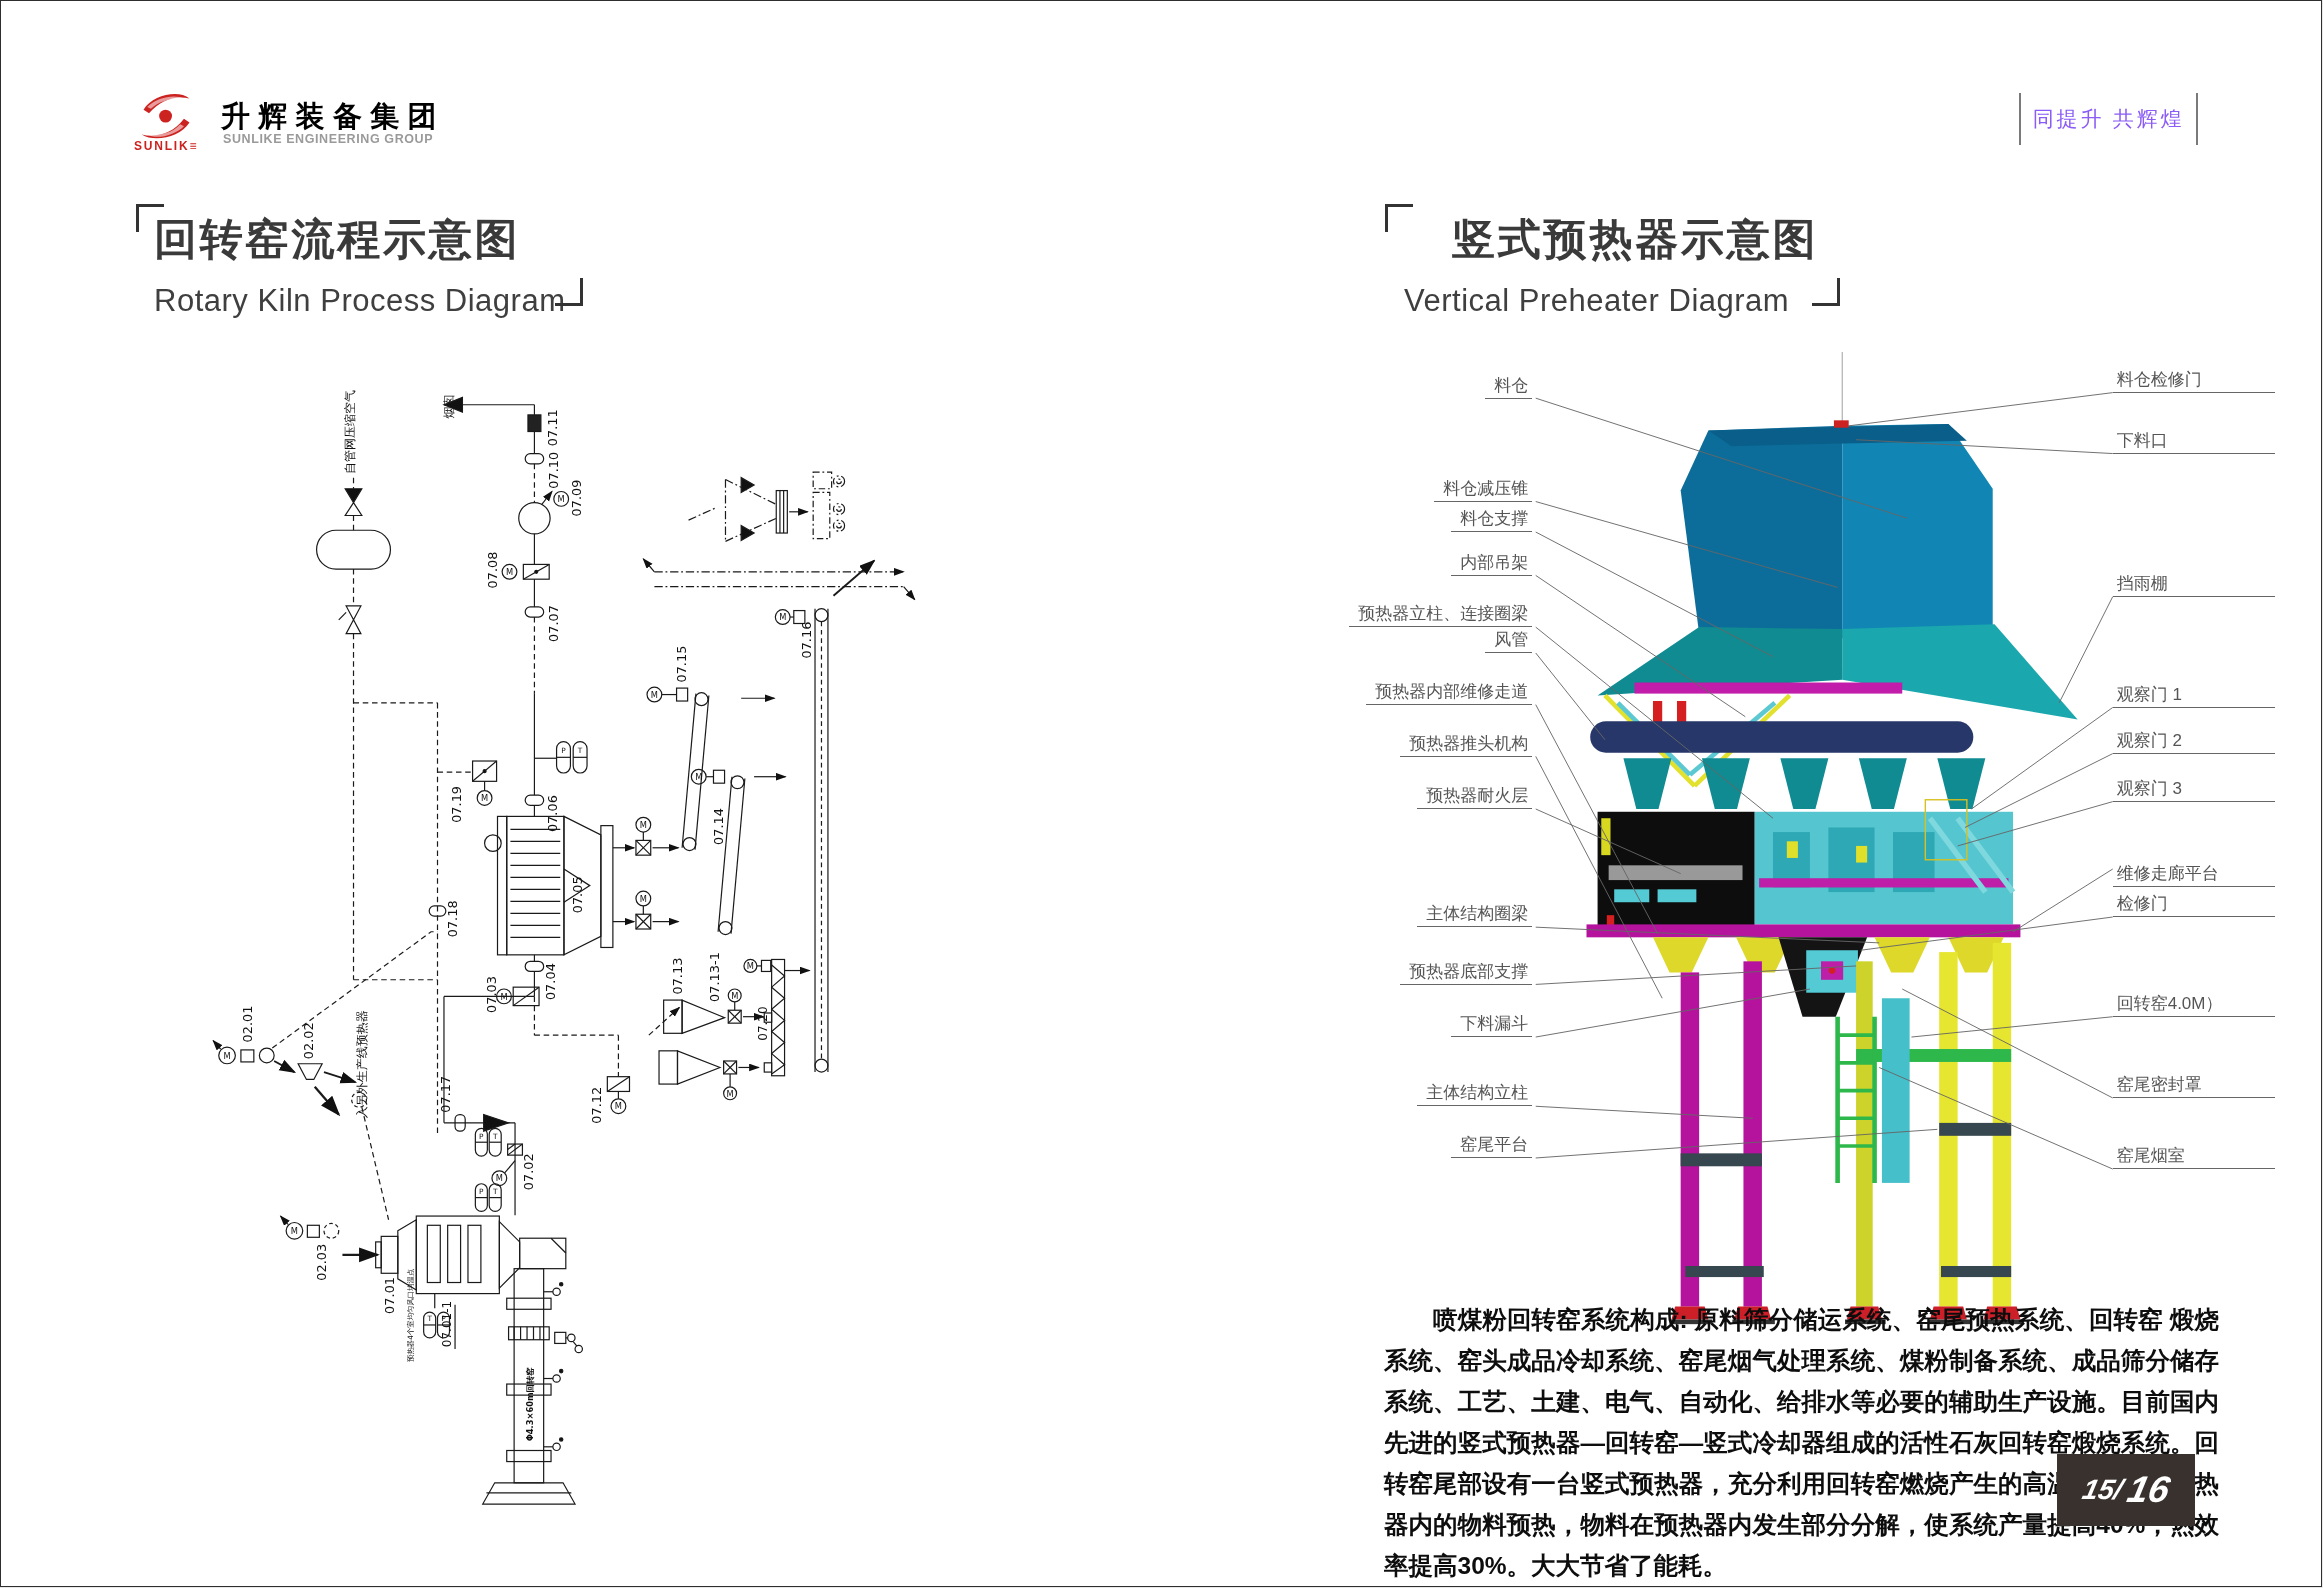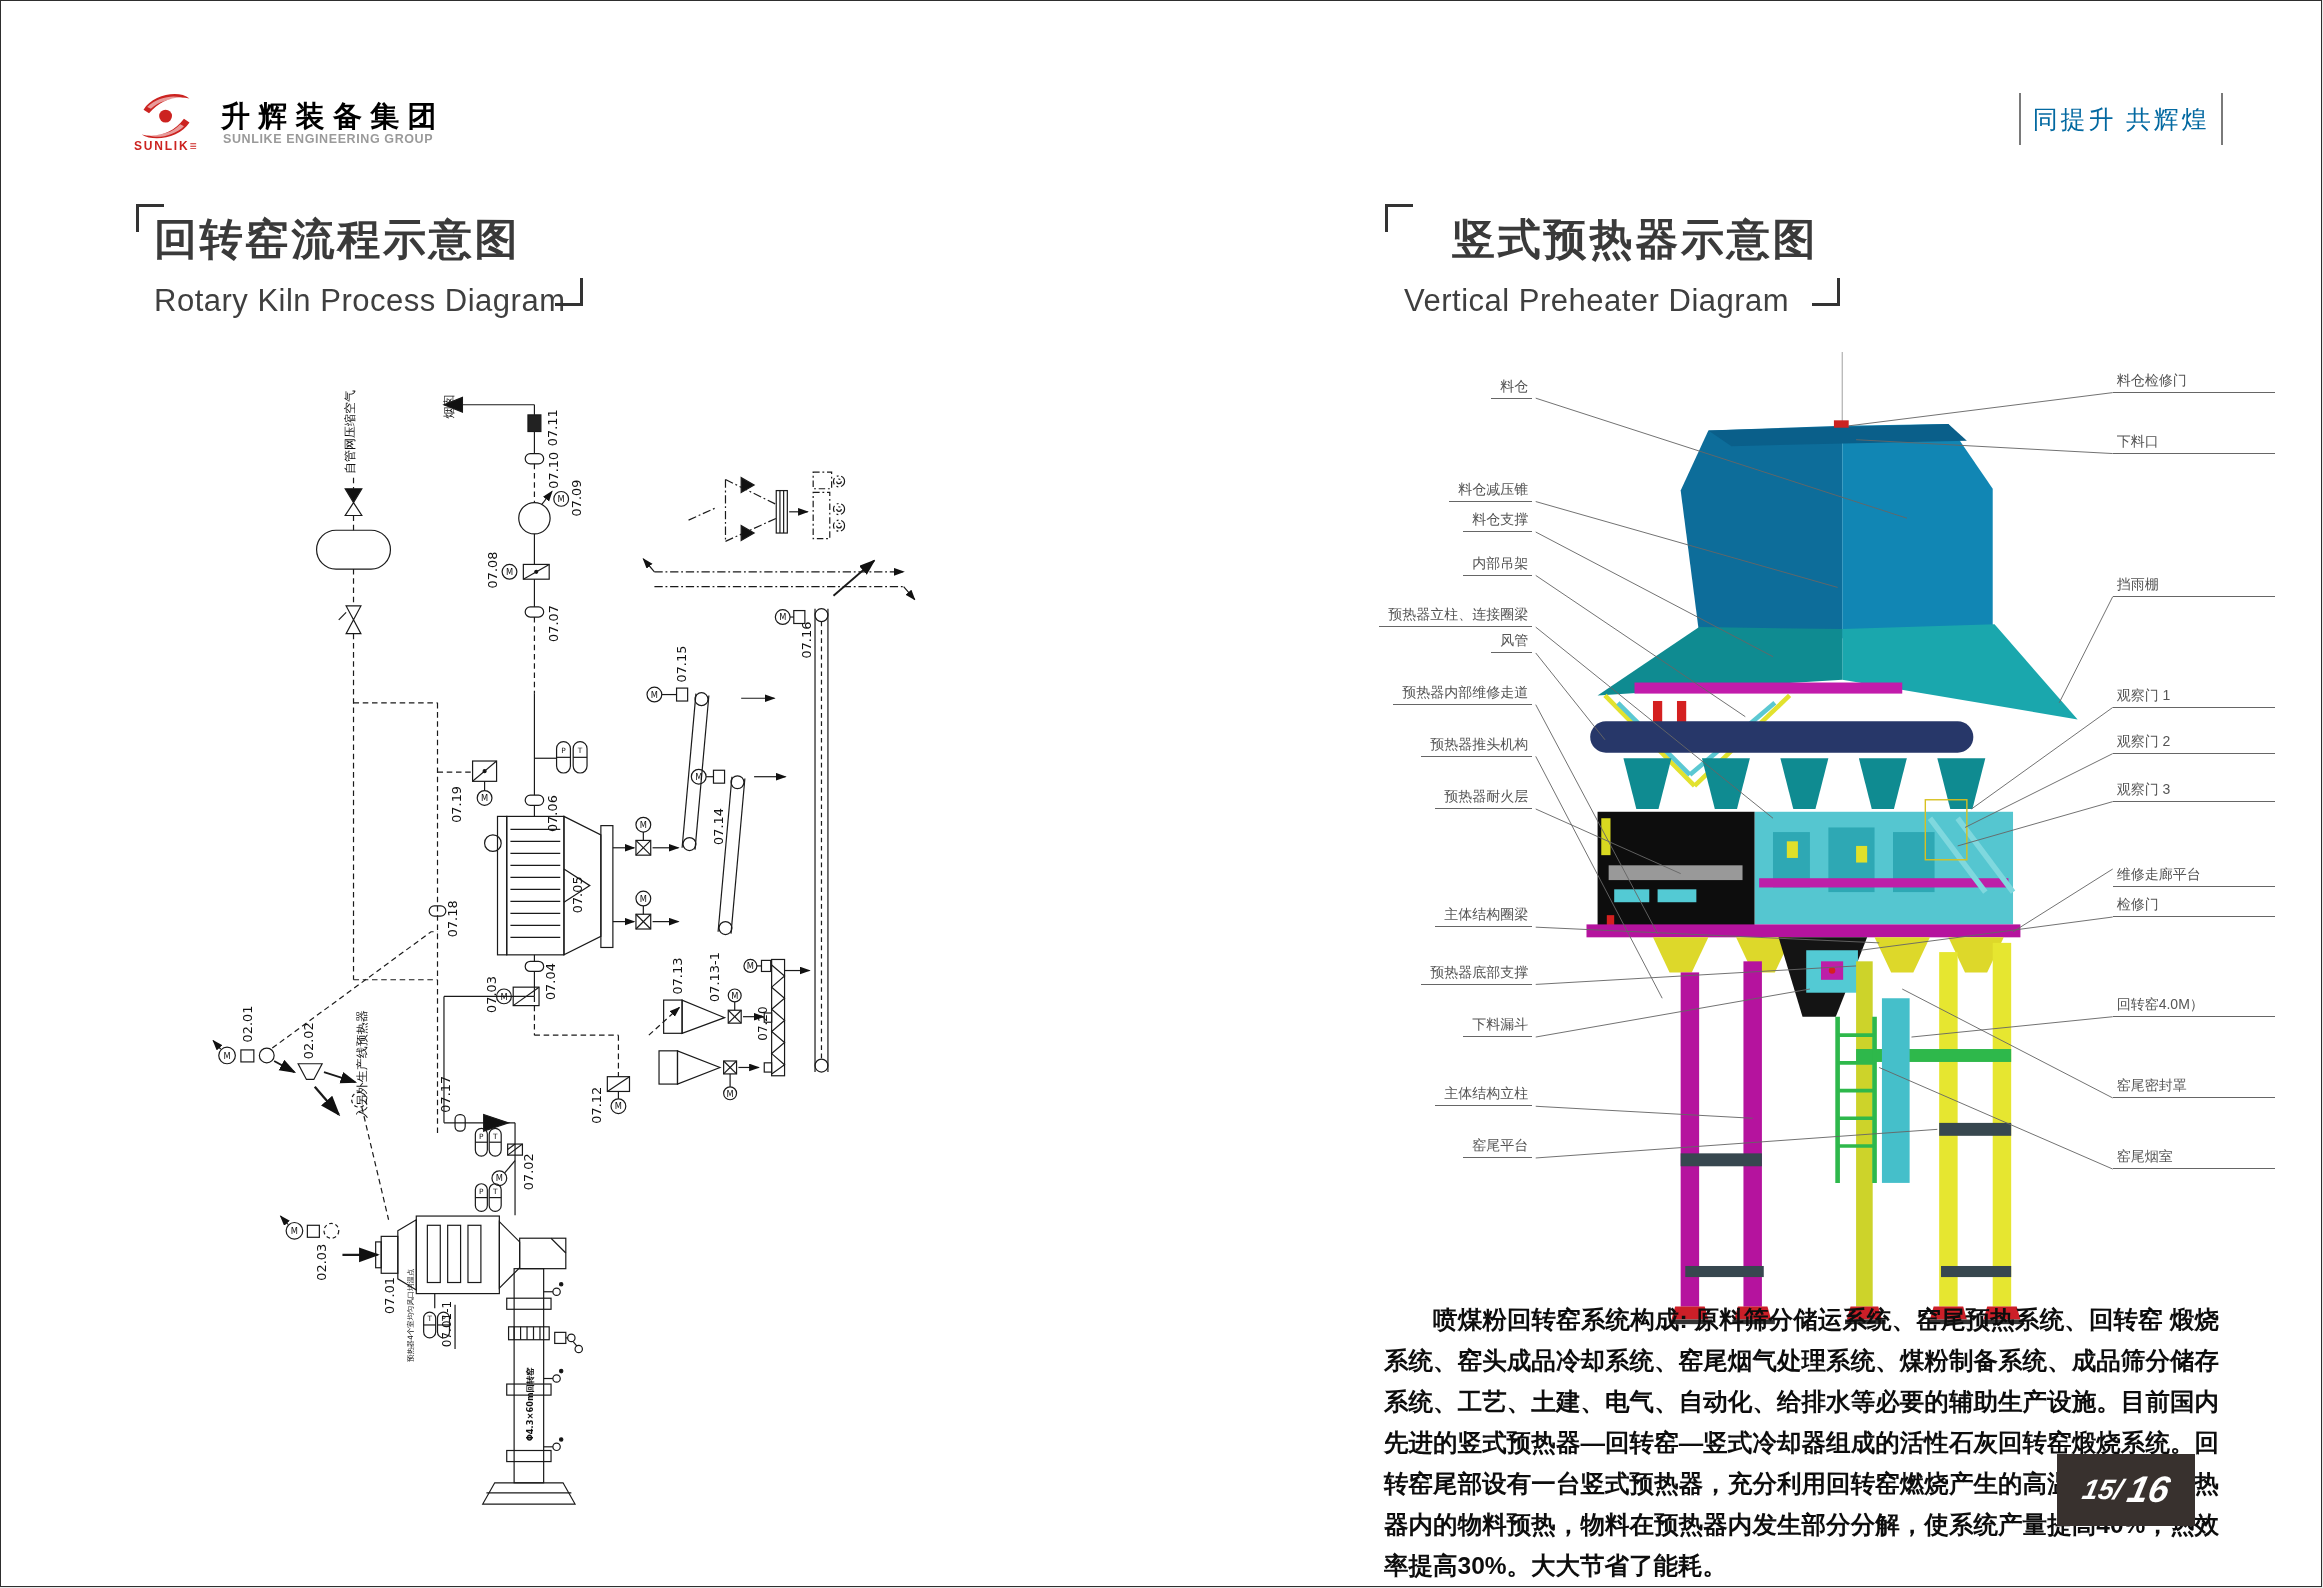--- a/index.html
+++ b/index.html
@@ -6,29 +6,29 @@
   #page{position:relative;width:2320px;height:1585px;background:#ffffff;
         border:1.8px solid #2e2e2e;overflow:hidden;
         font-family:"Liberation Sans",sans-serif;color:#222;}
   .abs{position:absolute;}
   
   #company-cn{left:220px;top:96px;font-size:29px;font-weight:bold;color:#000000;letter-spacing:8.3px;}
   #company-en{left:222px;top:131px;font-size:12.5px;font-weight:bold;color:#9a9a9a;letter-spacing:0.6px;}
   #logo-word{left:133px;top:138px;font-size:12px;font-weight:bold;color:#cc2320;letter-spacing:1.8px;}
   #slogan-wrap{left:2018px;top:92px;display:flex;align-items:center;height:52px;}
   .slogan-bar{width:1.8px;height:52px;background:#7a7a7a;}
-  #slogan-text{font-size:25px;color:#0369a1;padding:0 12px;letter-spacing:2.8px;font-weight:500;}
+  #slogan-text{font-size:21px;color:#8b5cf6;padding:0 12px;letter-spacing:2.8px;font-weight:500;}
   
   .title-cn{font-size:43px;font-weight:bold;color:#3a3a3a;letter-spacing:2.8px;
             font-family:"DejaVu Serif","Liberation Serif",serif;}
   .title-en{font-size:31px;color:#3f3f3f;letter-spacing:0.5px;margin-top:13px;}
   .brk-tl{width:25px;height:25px;border-left:3.2px solid #333;border-top:3.2px solid #333;}
   .brk-br{width:25px;height:25px;border-right:3.2px solid #333;border-bottom:3.2px solid #333;}
   
-  .lbl{position:absolute;font-size:14px;color:#555;border-bottom:0.9px solid #666;
+  .lbl{position:absolute;font-size:17px;color:#555;border-bottom:0.9px solid #666;
        padding:0 3.7px 3.7px 3.7px;height:16.6px;line-height:16.6px;white-space:nowrap;}
   .lbl-l{text-align:left;padding-left:9.2px;}
   .lbl-r{width:155px;text-align:left;}
   
   #paragraph{left:1383px;top:1298px;width:835px;font-size:24.5px;line-height:41px;
              color:#0d0d0d;text-align:justify;text-indent:2em;font-weight:bold;
              font-family:"Liberation Sans",sans-serif;}
   
   #pagenum{left:2056px;top:1453px;width:138px;height:72px;background:#38312e;
            display:flex;align-items:center;justify-content:center;color:#fff;

